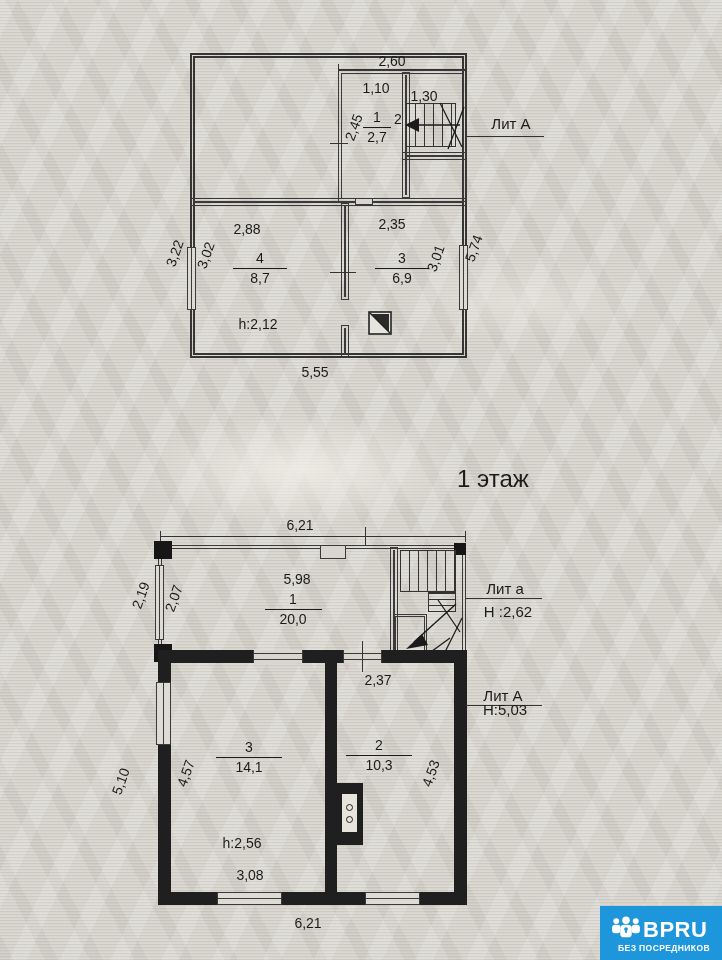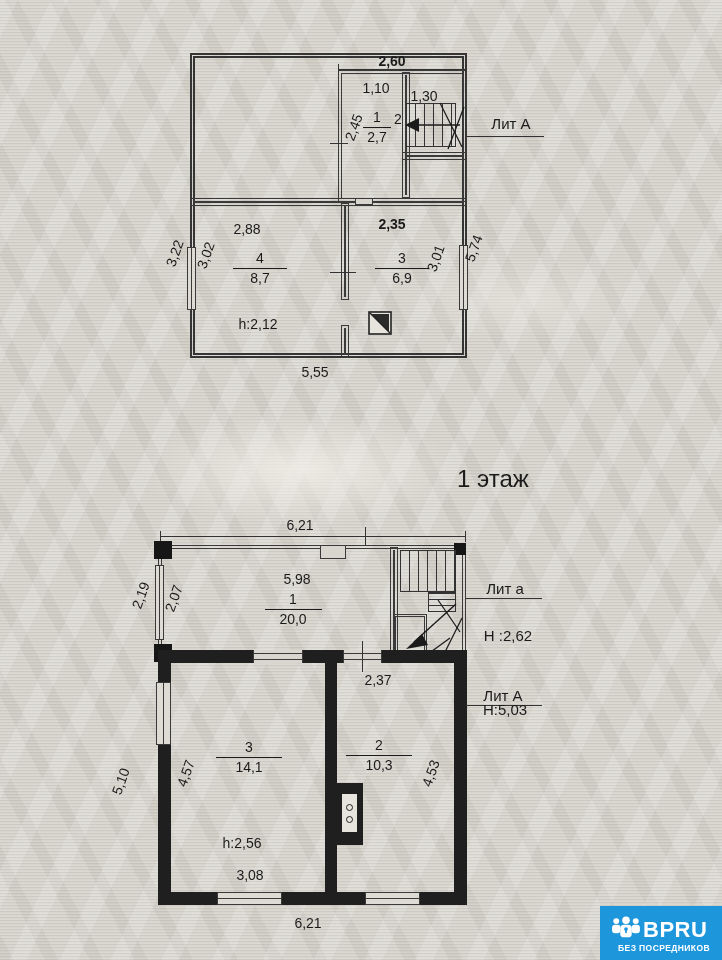--- a/index.html
+++ b/index.html
@@ -94,33 +94,33 @@
 
     <div class="line" style="left:338px;top:69px;width:128px;height:1px;"></div>
     <div class="line" style="left:338px;top:64px;width:1px;height:11px;"></div>
     <div class="line" style="left:465px;top:64px;width:1px;height:11px;"></div>
     <div class="line" style="left:330px;top:143px;width:18px;height:1px;"></div>
     <div class="line" style="left:330px;top:272px;width:26px;height:1px;"></div>
 
     <div class="lbl lit" style="left:476px;top:116px;width:70px;">Лит А</div>
     <div class="line" style="left:466px;top:136px;width:78px;height:1px;"></div>
 
-    <div class="lbl" style="left:362px;top:54px;width:60px;font-weight:bold;">2,60</div>
+    <div class="lbl" style="left:362px;top:54px;width:60px;">2,60</div>
     <div class="lbl" style="left:348px;top:81px;width:56px;">1,10</div>
     <div class="lbl" style="left:398px;top:89px;width:52px;">1,30</div>
     <div class="lbl rot" style="left:334px;top:120px;width:40px;">2,45</div>
     <div class="frac" style="left:357px;top:110px;width:40px;">
       <div>1</div>
       <div class="bar" style="width:70%;"></div>
       <div>2,7</div>
     </div>
     <div class="lbl" style="left:390px;top:112px;width:16px;">2</div>
 
     <div class="lbl" style="left:217px;top:222px;width:60px;">2,88</div>
-    <div class="lbl" style="left:362px;top:217px;width:60px;font-weight:bold;">2,35</div>
+    <div class="lbl" style="left:362px;top:217px;width:60px;">2,35</div>
     <div class="frac" style="left:228px;top:251px;width:64px;">
       <div>4</div>
       <div class="bar"></div>
       <div>8,7</div>
     </div>
     <div class="lbl" style="left:218px;top:317px;width:80px;">h:2,12</div>
     <div class="frac" style="left:370px;top:251px;width:64px;">
       <div>3</div>
       <div class="bar"></div>
       <div>6,9</div>
@@ -165,21 +165,21 @@
     <div class="frac" style="left:263px;top:152px;width:60px;">
       <div>1</div>
       <div class="bar" style="width:95%;"></div>
       <div>20,0</div>
     </div>
     <div class="lbl rot" style="left:154px;top:151px;width:40px;">2,07</div>
     <div class="lbl rot" style="left:121px;top:148px;width:40px;">2,19</div>
 
     <div class="lbl lit" style="left:470px;top:141px;width:70px;">Лит а</div>
     <div class="line" style="left:466px;top:158px;width:76px;height:1px;"></div>
-    <div class="lbl lit" style="left:468px;top:164px;width:80px;margin-top:24px;">Н :2,62</div>
+    <div class="lbl lit" style="left:468px;top:164px;width:80px;">Н :2,62</div>
 
     <div class="bwall" style="left:158px;top:210px;width:309px;height:13px;"></div>
     <div class="open-h" style="left:253px;top:210px;width:50px;height:13px;"></div>
     <div class="open-h" style="left:343px;top:210px;width:39px;height:13px;"></div>
     <div class="bwall" style="left:158px;top:210px;width:13px;height:255px;"></div>
     <div class="win-v" style="left:156px;top:242px;width:15px;height:63px;"></div>
     <div class="bwall" style="left:454px;top:210px;width:13px;height:255px;"></div>
     <div class="bwall" style="left:158px;top:452px;width:309px;height:13px;"></div>
     <div class="win-h" style="left:217px;top:452px;width:65px;height:13px;"></div>
     <div class="win-h" style="left:365px;top:452px;width:55px;height:13px;"></div>

